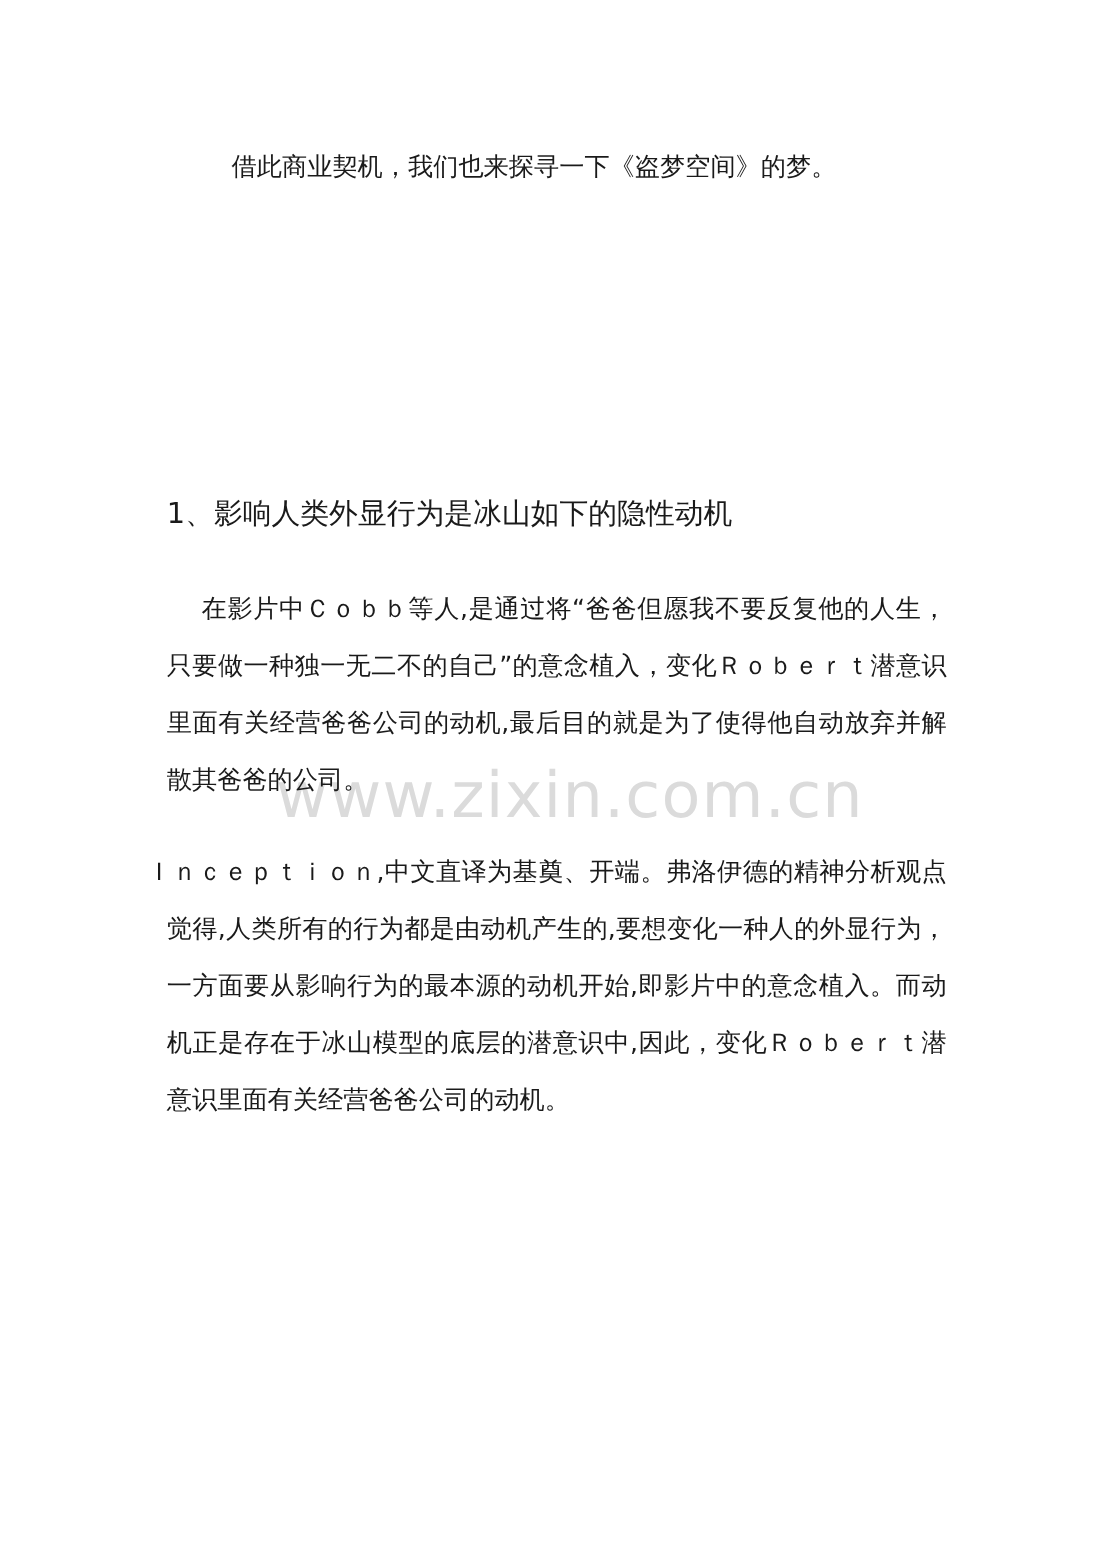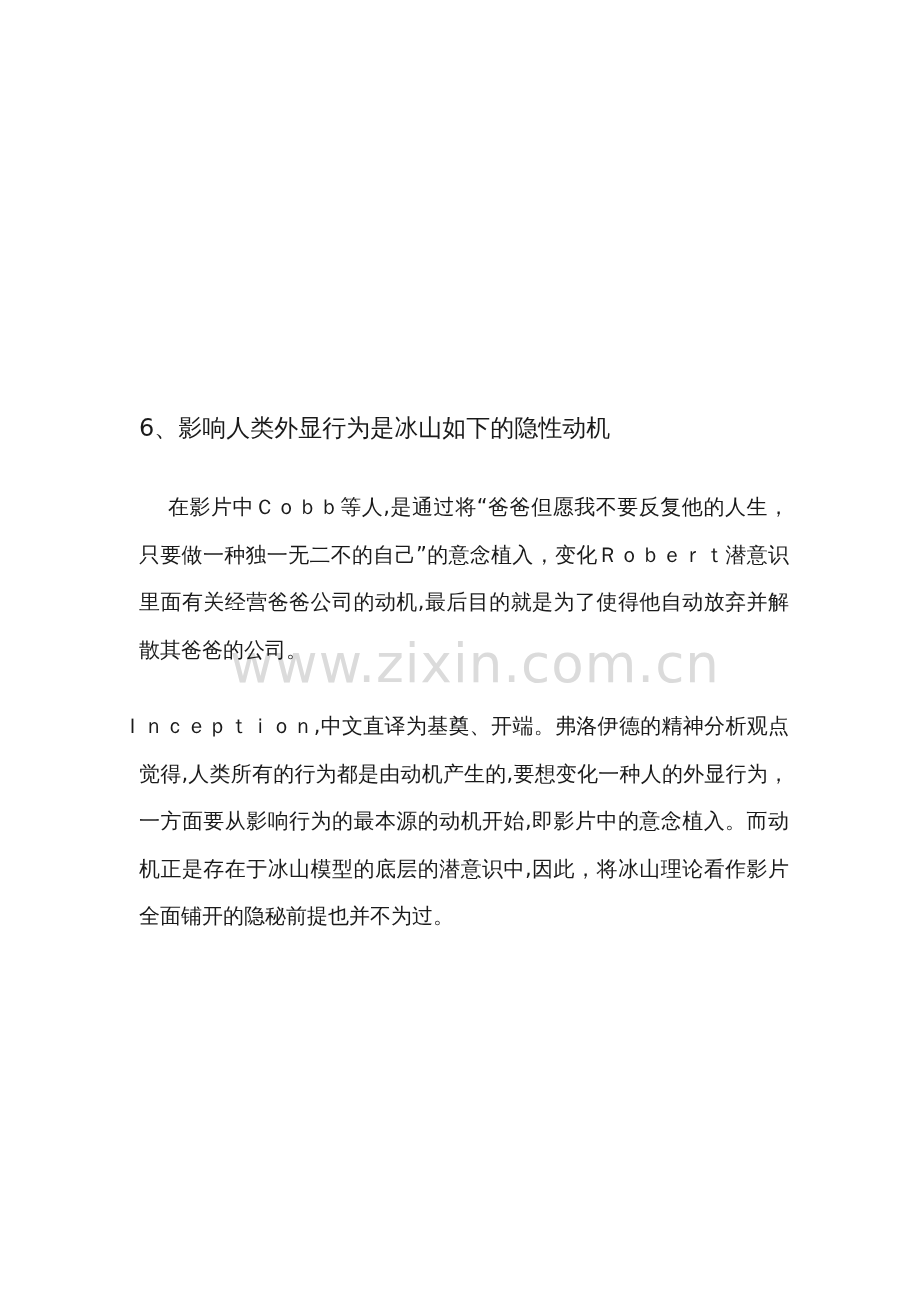--- a/index.html
+++ b/index.html
@@ -60,22 +60,23 @@
   .para-2{top:703px;text-indent:-17px;}
   .para-3{top:1104px;text-indent:53px;}
 </style>
 </head>
 <body>
 
 <div class="page">
 
   <div class="watermark">www.zixin.com.cn</div>
 
+  <p class="textblock intro">借此商业契机，我们也来探寻一下《盗梦空间》的梦。</p>
 
-  <h2 class="textblock heading heading-1">6、影响人类外显行为是冰山如下的隐性动机</h2>
+  <h2 class="textblock heading heading-1">1、影响人类外显行为是冰山如下的隐性动机</h2>
 
   <p class="textblock para para-1">在影片中Ｃｏｂｂ等人,是通过将“爸爸但愿我不要反复他的人生，只要做一种独一无二不的自己”的意念植入，变化Ｒｏｂｅｒｔ潜意识里面有关经营爸爸公司的动机,最后目的就是为了使得他自动放弃并解散其爸爸的公司。</p>
 
-  <p class="textblock para para-2">Ｉｎｃｅｐｔｉｏｎ,中文直译为基奠、开端。弗洛伊德的精神分析观点觉得,人类所有的行为都是由动机产生的,要想变化一种人的外显行为，一方面要从影响行为的最本源的动机开始,即影片中的意念植入。而动机正是存在于冰山模型的底层的潜意识中,因此，将冰山理论看作影片全面铺开的隐秘前提也并不为过。</p>
+  <p class="textblock para para-2">Ｉｎｃｅｐｔｉｏｎ,中文直译为基奠、开端。弗洛伊德的精神分析观点觉得,人类所有的行为都是由动机产生的,要想变化一种人的外显行为，一方面要从影响行为的最本源的动机开始,即影片中的意念植入。而动机正是存在于冰山模型的底层的潜意识中,因此，变化Ｒｏｂｅｒｔ潜意识里面有关经营爸爸公司的动机。</p>
 
 
 
 </div>
 
 </body></html>

